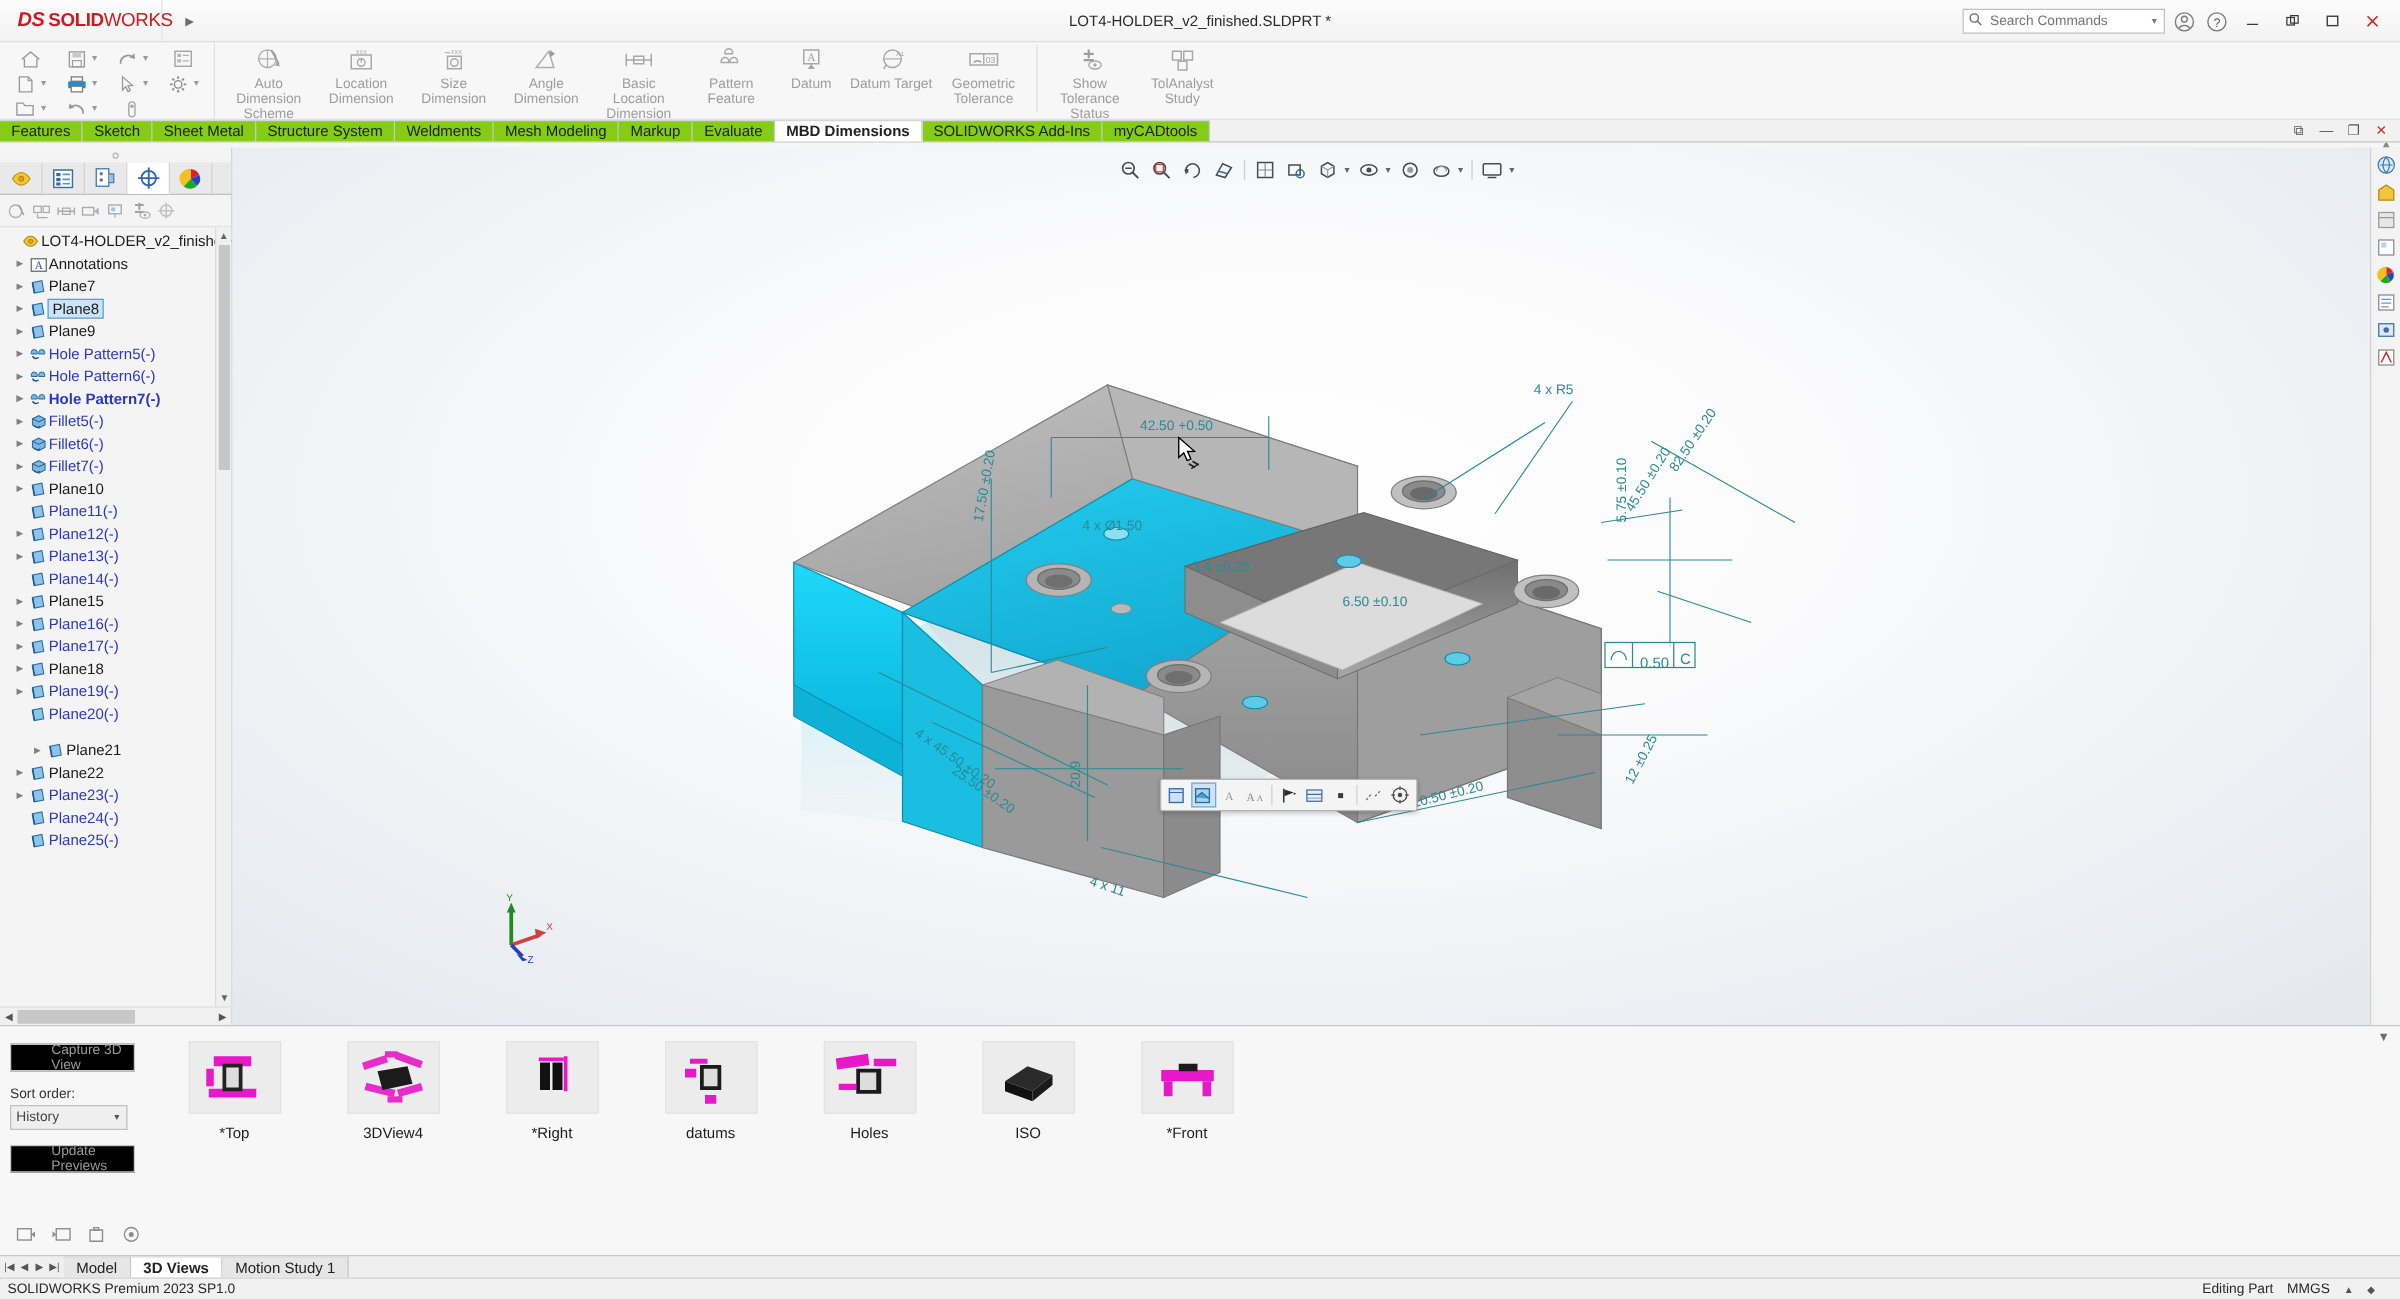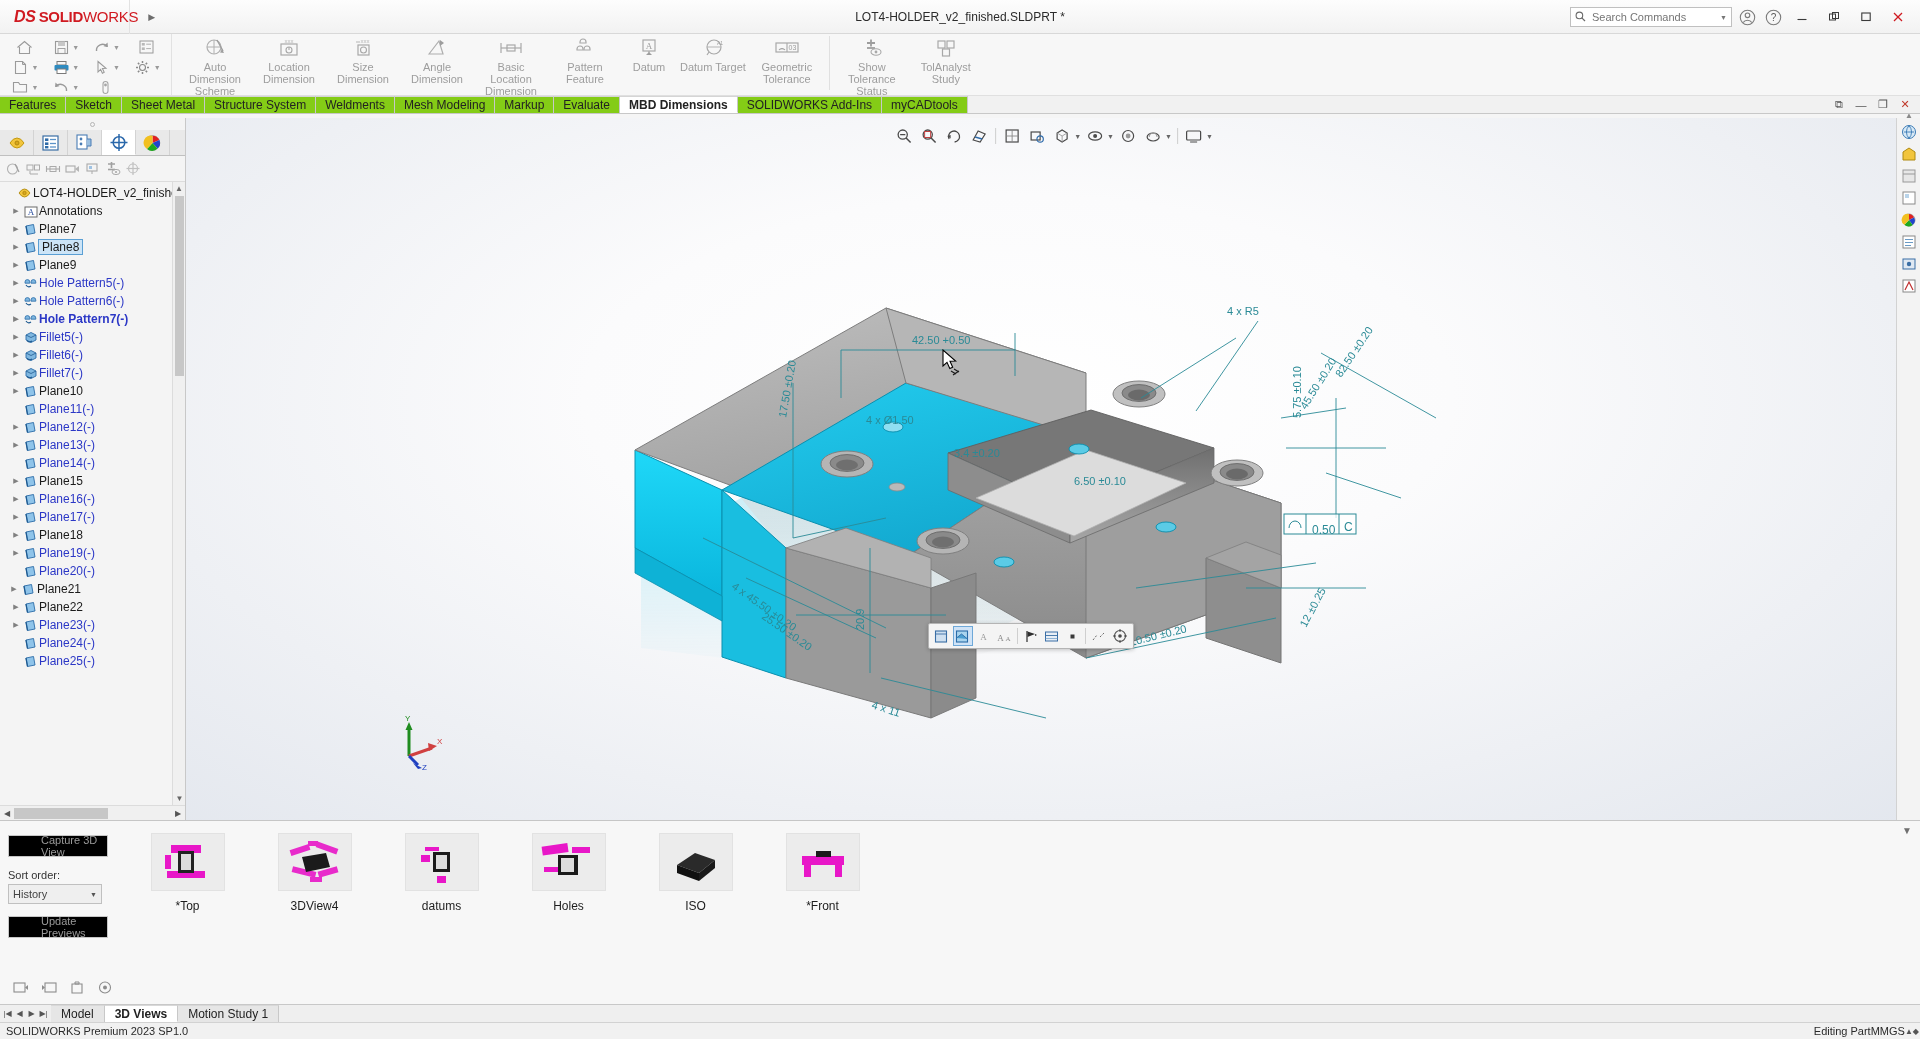--- a/index.html
+++ b/index.html
@@ -194,21 +194,21 @@
     padding:0 10px; display:flex; align-items:center; font-size:12px; color:#222;
     border-right:1px solid #c8c8c8; border-top:1px solid #d8d8d8; background:#e6e6e6;
   }
   .btab.active { background:#fff; font-weight:bold; border-bottom:1px solid #fff; }
   .statusbar {
     position:absolute; left:0; right:0; bottom:0; height:17px;
     background:#f1f1f1; border-top:1px solid #d2d2d2;
     display:flex; align-items:center; font-size:11px; color:#2a2a2a;
   }
   .sb-left { padding-left:6px; }
-  .sb-right { margin-left:auto; display:flex; align-items:center; gap:0; padding-right:1px;justify-content:space-between; }
+  .sb-right { margin-left:auto; display:flex; align-items:center; gap:11px; padding-right:20px;justify-content:space-between; }
   .sb-right .chev { font-size:8px; color:#555; }
 </style>
 </head>
 <body>
 
 <div id="app">
 
   <div class="titlebar">
     <div class="sw-logo-box">
       <div class="sw-logo">
@@ -887,21 +887,21 @@
         <div class="tnode blue" style="padding-left: 10px;">
           <span class="arrow"></span>
           <span class="tic">
             <svg width="13" height="13" viewBox="0 0 13 13">
               <path d="M2 3 L9.5 1.5 L11 10 L3.5 11.5 Z" fill="#8fc4ea" stroke="#2b6ca8" stroke-width=".9"></path>
               <path d="M2 3 L3.5 11.5" stroke="#1f5a91" stroke-width="1.3"></path>
             </svg>
           </span>
           <span class="tlbl">Plane20(-)</span>
         </div>
-        <div class="tnode" style="padding-left: 8px;">
+        <div class="tnode" style="padding-left: 24px; margin-top: 11px;">
           <span class="arrow">▶</span>
           <span class="tic">
             <svg width="13" height="13" viewBox="0 0 13 13">
               <path d="M2 3 L9.5 1.5 L11 10 L3.5 11.5 Z" fill="#8fc4ea" stroke="#2b6ca8" stroke-width=".9"></path>
               <path d="M2 3 L3.5 11.5" stroke="#1f5a91" stroke-width="1.3"></path>
             </svg>
           </span>
           <span class="tlbl">Plane21</span>
         </div>
         <div class="tnode" style="padding-left: 10px;">
@@ -1391,20 +1391,31 @@
                 <rect x="30" y="42" width="12" height="5"></rect>
               </g>
               <path d="M22 22 L46 18 L50 32 L26 37 Z" fill="#1b1b1b"></path>
             </svg>
           </div>
           <div class="view-name">3DView4</div>
         </div>
         <div class="view-card">
           <div class="view-thumb">
             <svg width="70" height="54" viewBox="0 0 70 54">
+              <rect x="25" y="15" width="8" height="22" fill="#111"></rect>
+              <rect x="35" y="15" width="8" height="22" fill="#111"></rect>
+              <rect x="44" y="10" width="3" height="28" fill="#e817c8"></rect>
+              <rect x="24" y="11" width="20" height="3" fill="#e817c8"></rect>
+            </svg>
+          </div>
+          <div class="view-name">*Right</div>
+        </div>
+        <div class="view-card">
+          <div class="view-thumb">
+            <svg width="70" height="54" viewBox="0 0 70 54">
               <g fill="#e817c8">
                 <rect x="14" y="20" width="9" height="7"></rect>
                 <rect x="18" y="12" width="14" height="4"></rect>
                 <rect x="30" y="41" width="9" height="7"></rect>
               </g>
               <rect x="26" y="17" width="17" height="20" fill="#1b1b1b"></rect>
               <rect x="29" y="20" width="11" height="14" fill="#ddd"></rect>
             </svg>
           </div>
           <div class="view-name">datums</div>

